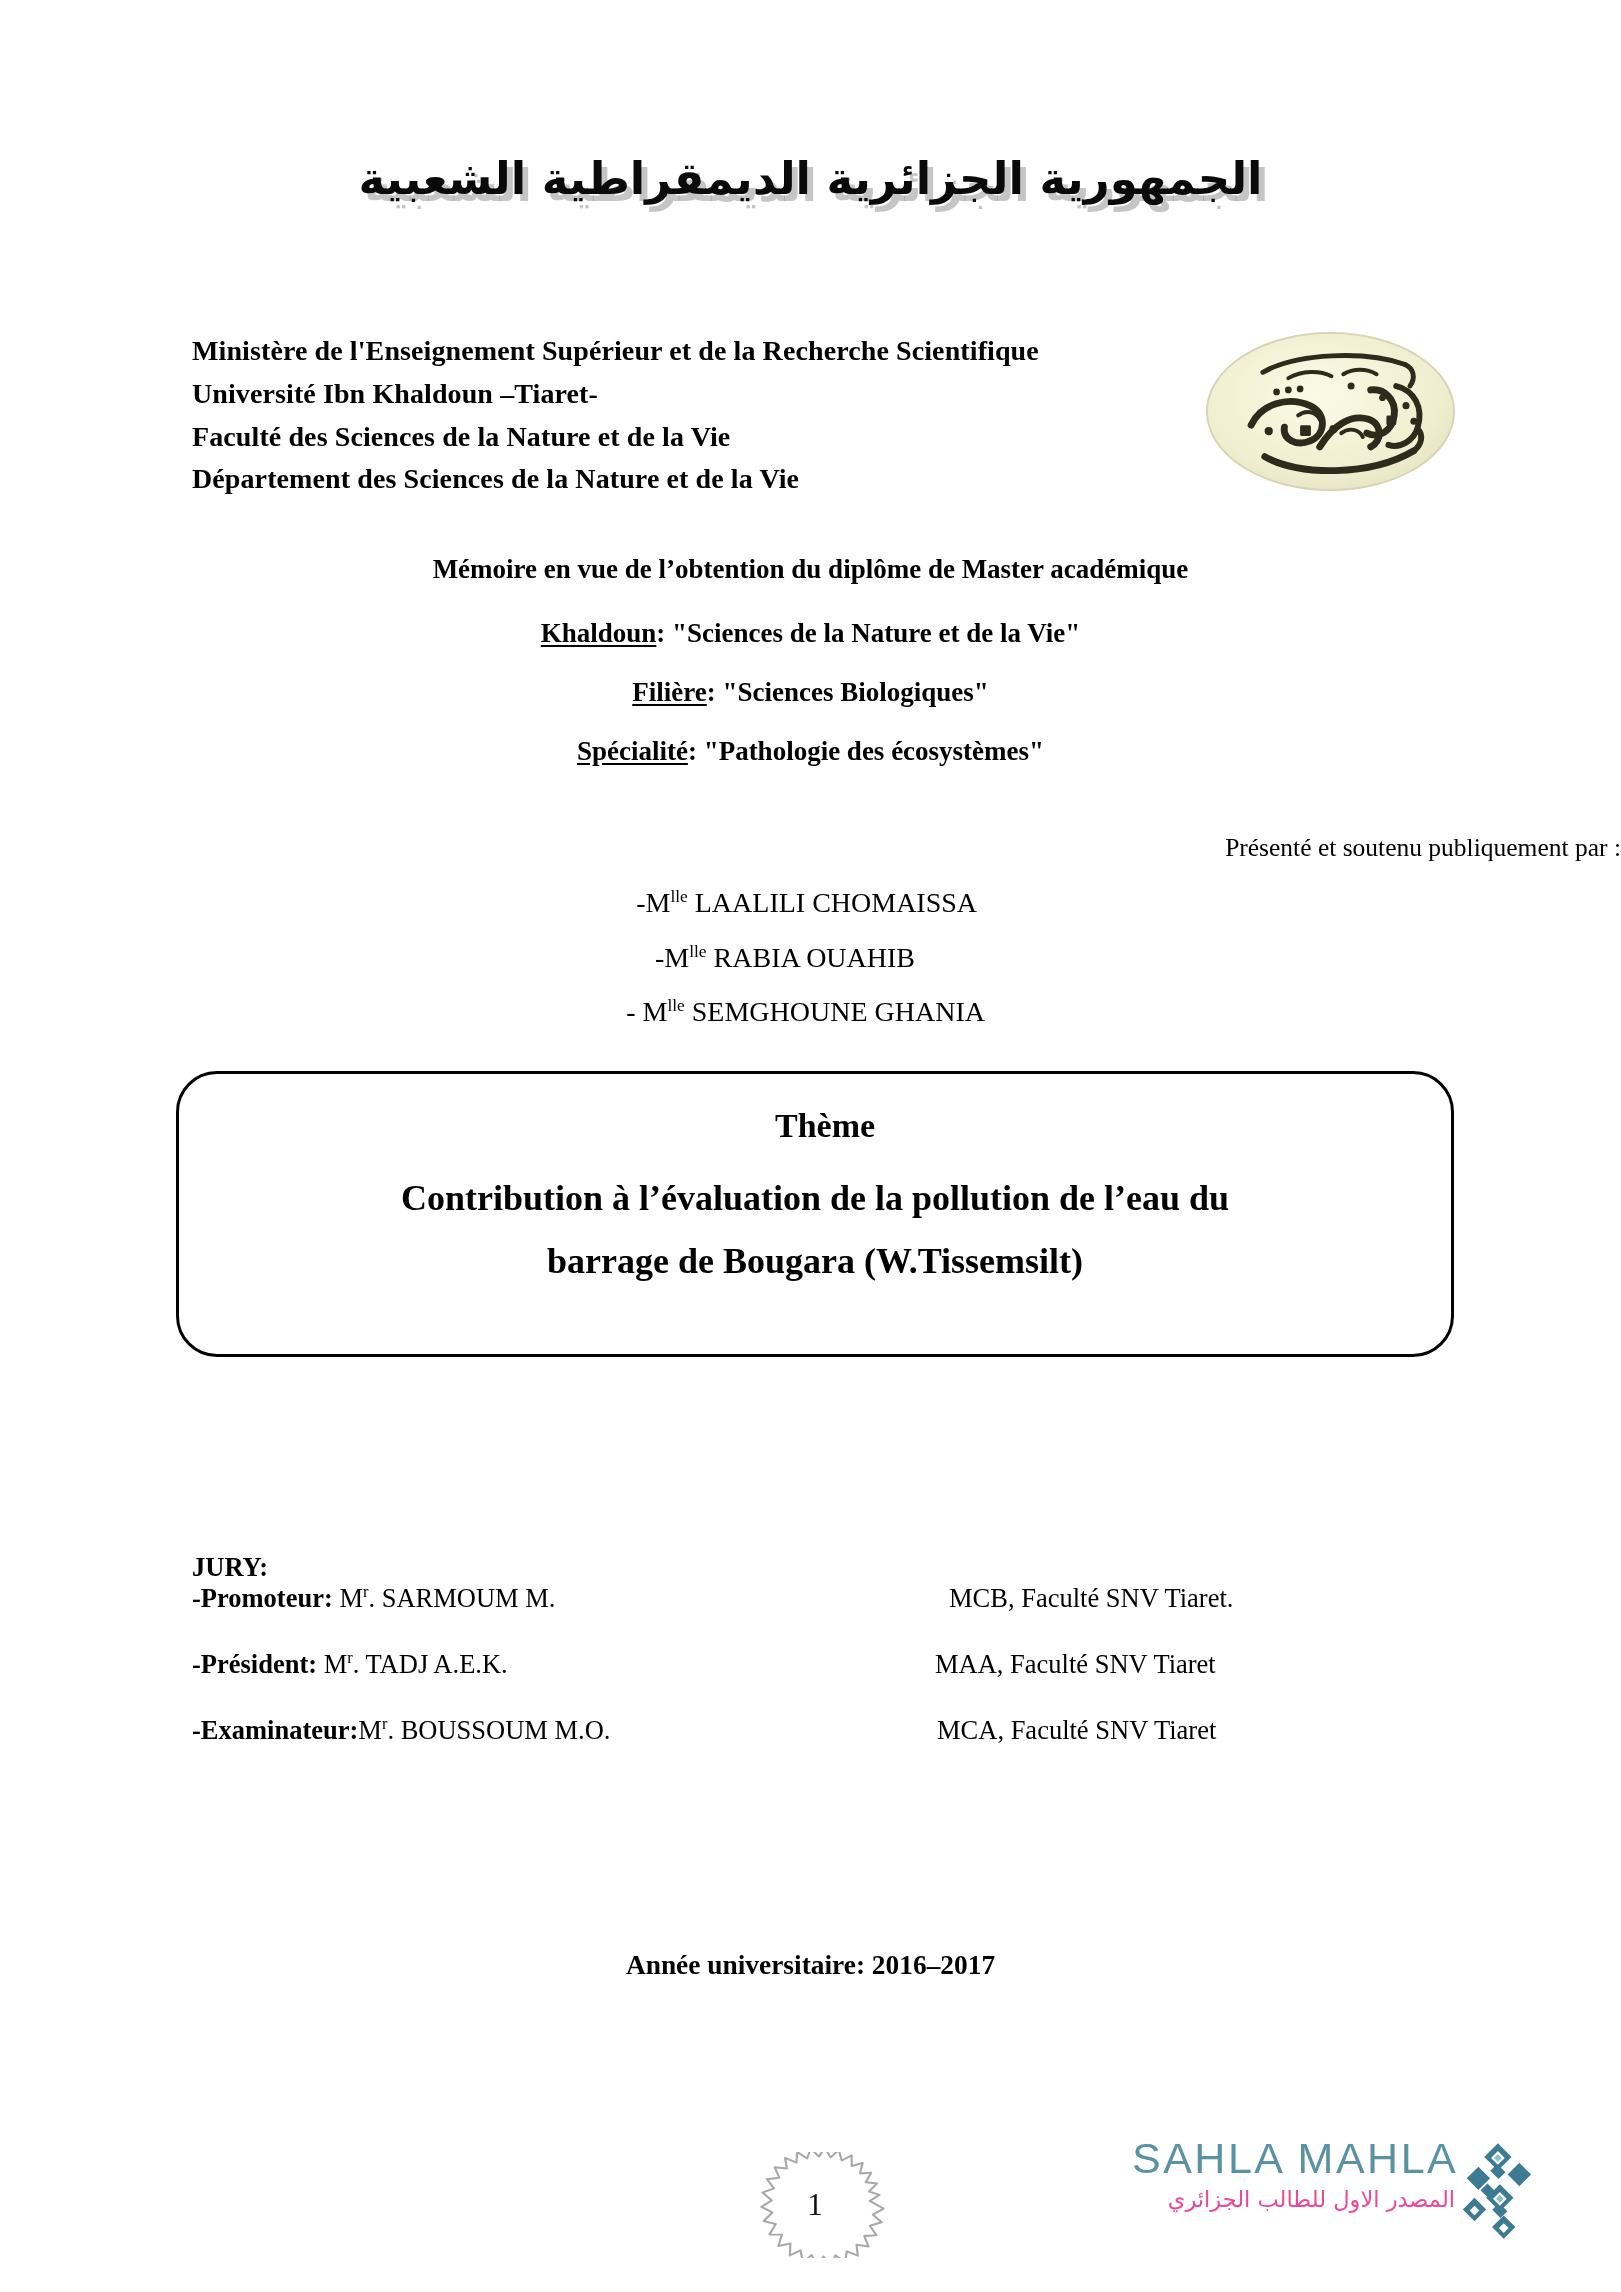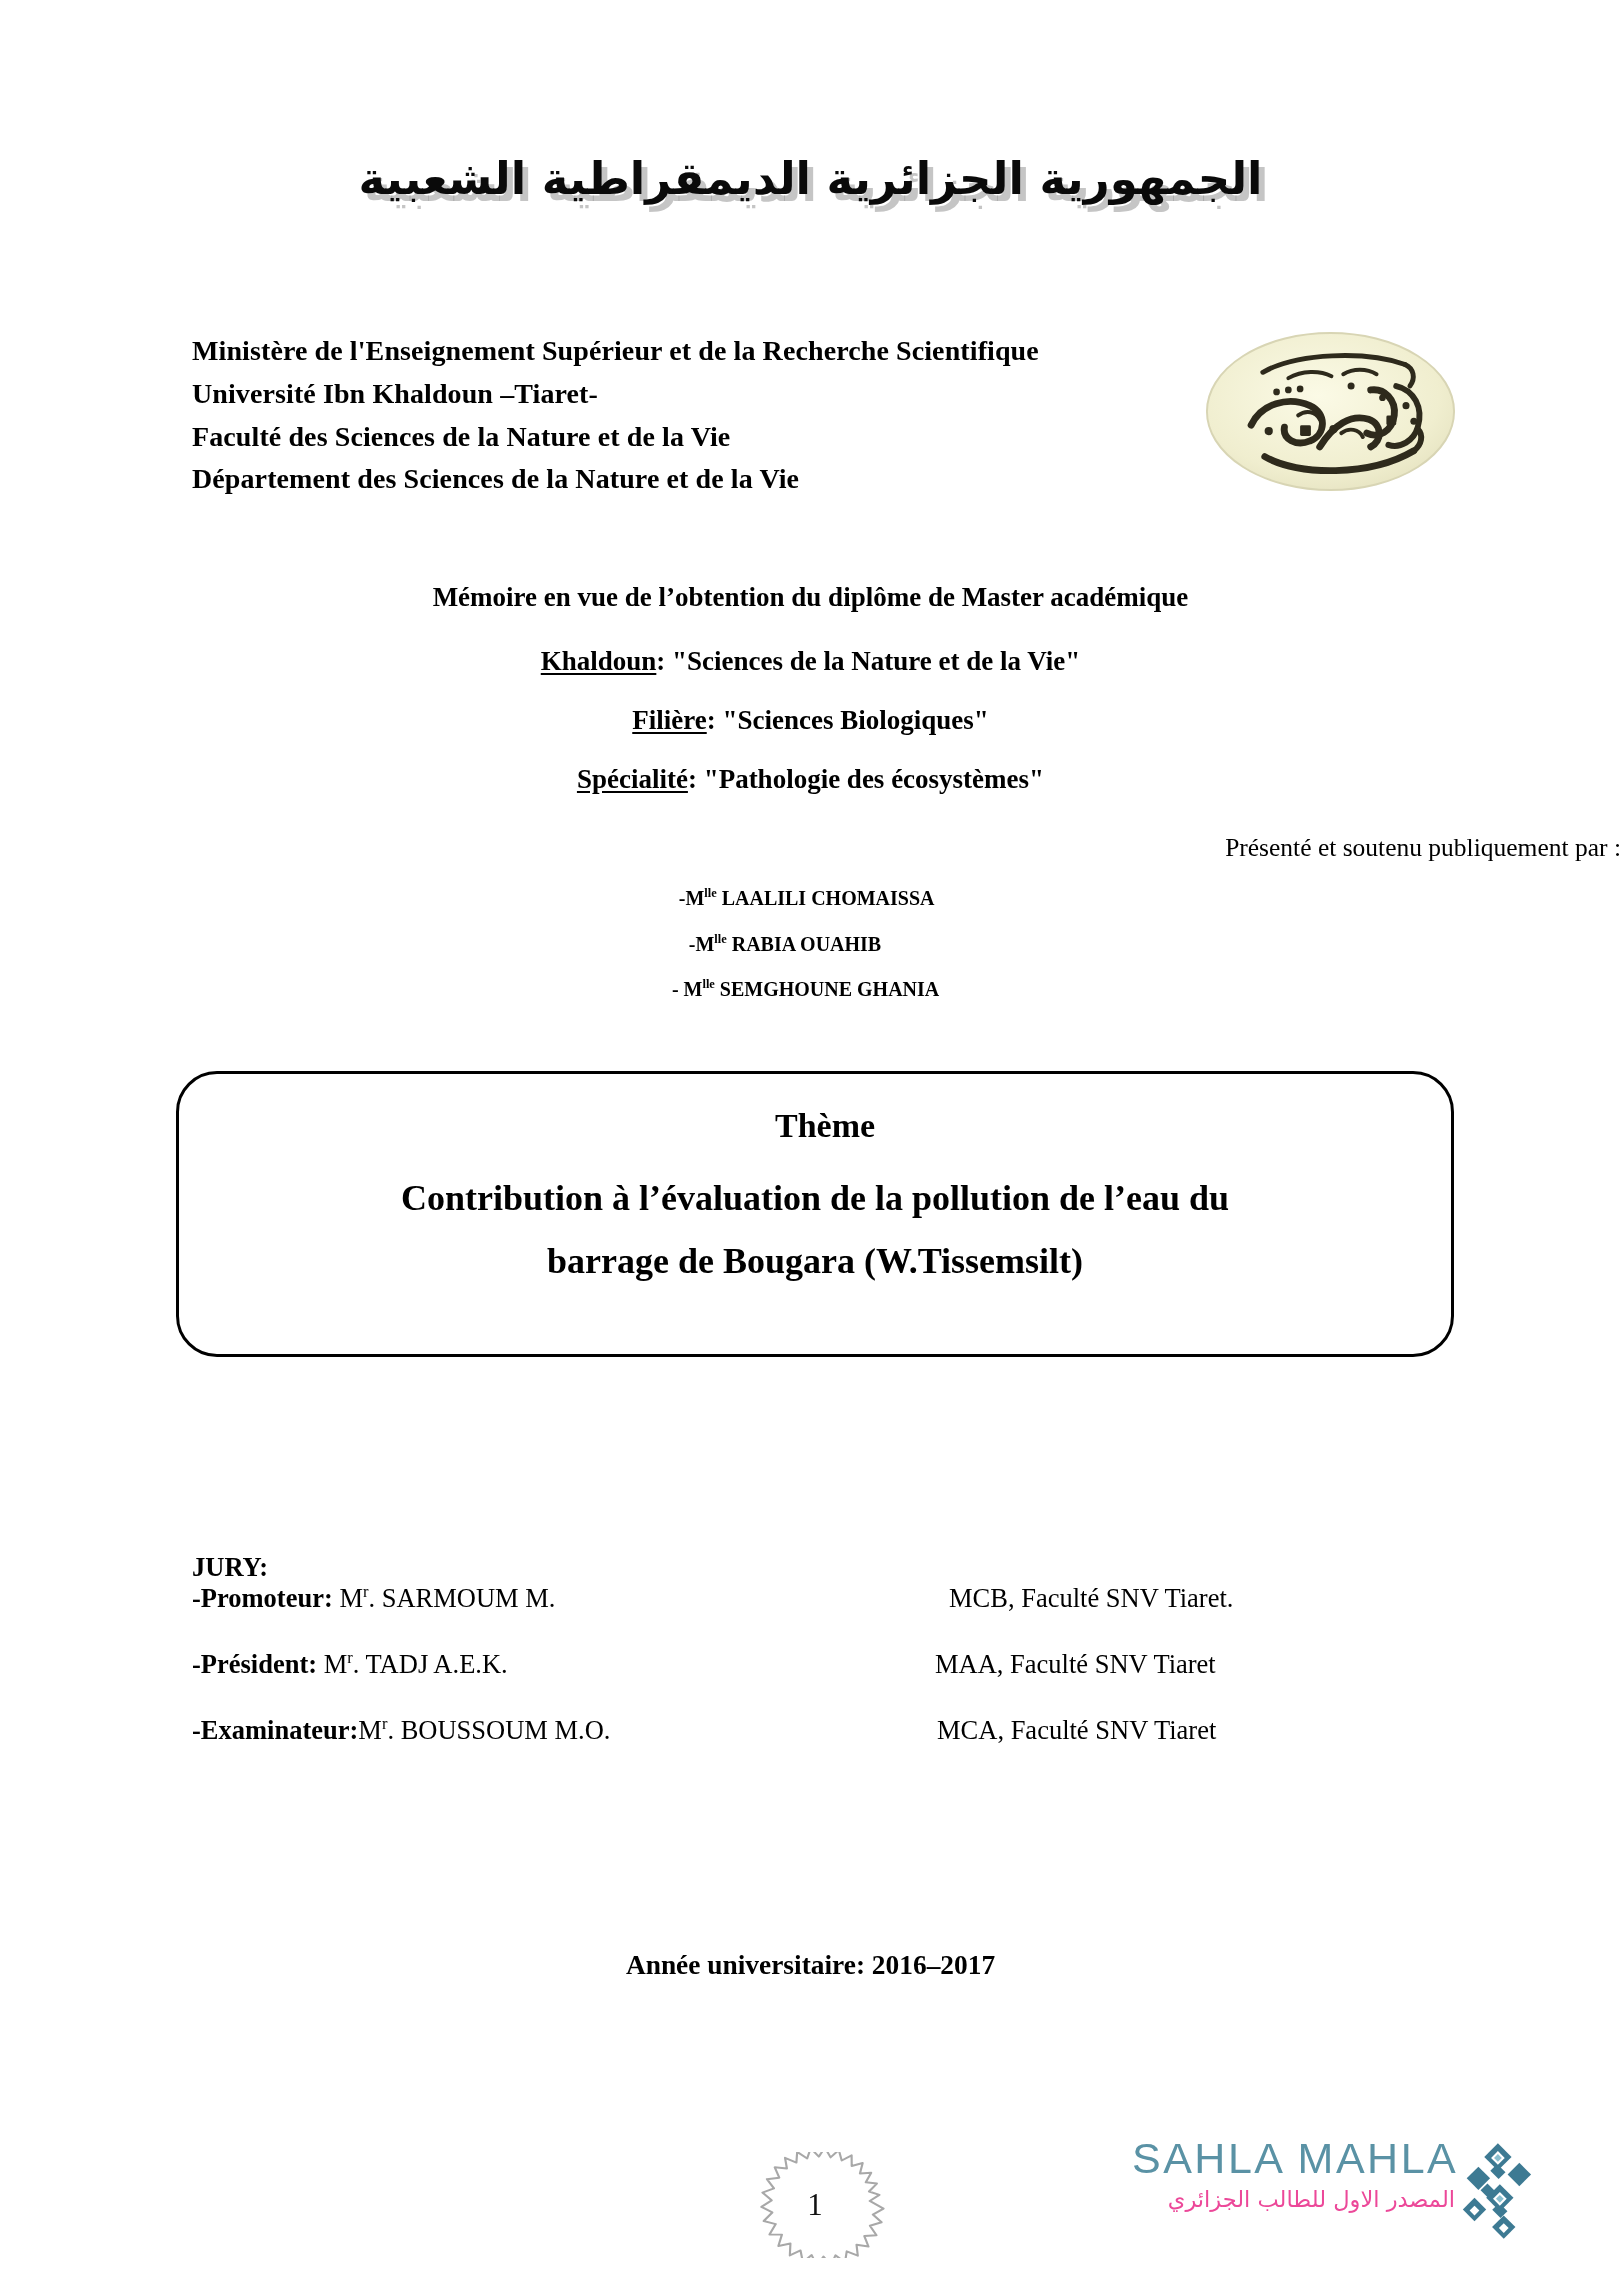--- a/index.html
+++ b/index.html
@@ -61,21 +61,20 @@
   }
   .seal svg { display: block; width: 100%; height: 100%; }
 
   
   .degree-block {
     position: absolute;
     top: 554px;
     left: 0;
     width: 1621px;
     text-align: center;
-    margin-top: 28px;
   }
   .degree-line {
     font-size: 27px;
     font-weight: 700;
     margin-bottom: 28px;
     white-space: nowrap;
   }
   .degree-line.first { margin-bottom: 33px; }
   .lbl-underline { text-decoration: underline; text-underline-offset: 2.9px; }
 
@@ -90,22 +89,22 @@
     font-weight: 400;
   }
   .names {
     position: absolute;
     top: 887px;
     left: 0;
     width: 1621px;
     text-align: center;
   }
   .name-line {
-    font-size: 20px;
-    font-weight: 700;
+    font-size: 28px;
+    font-weight: 400;
     margin-bottom: 22.5px;
     white-space: nowrap;
   }
   .name-line sup {
     font-size: 0.62em;
     vertical-align: super;
     line-height: 0;
   }
   .n1 { padding-right: 7.8px; }
   .n2 { padding-right: 51px; }

